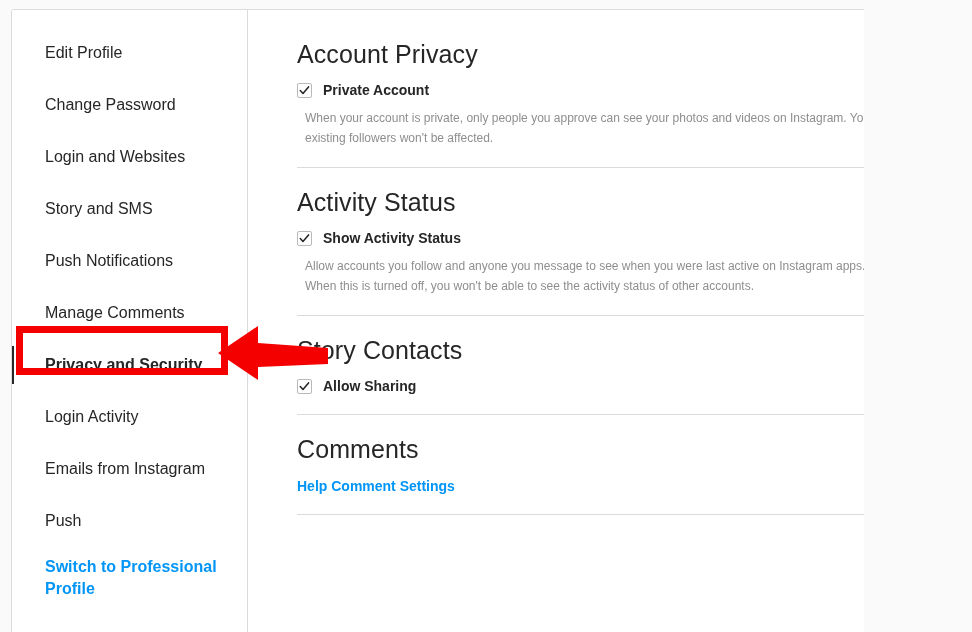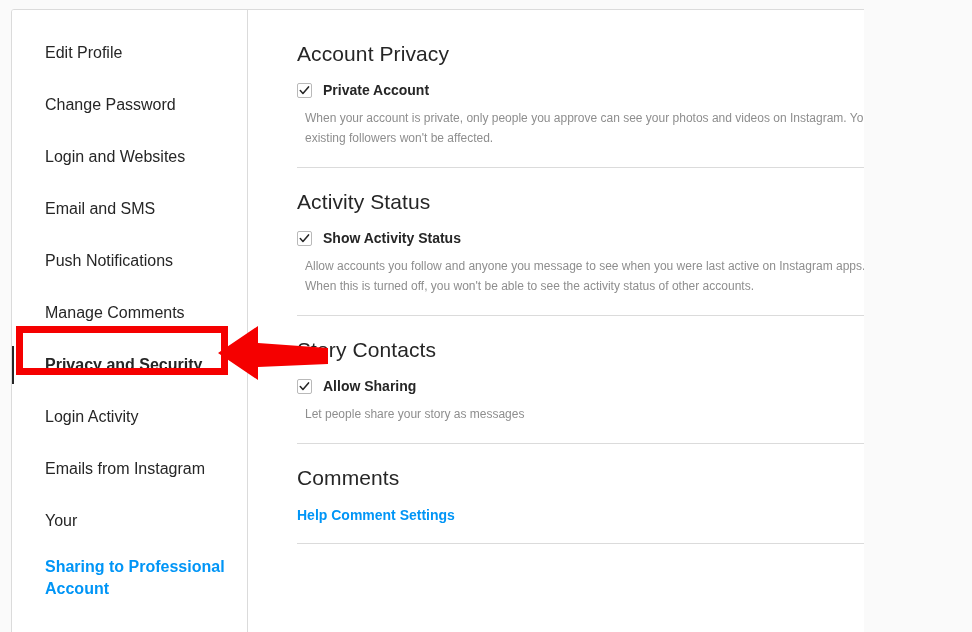--- a/index.html
+++ b/index.html
@@ -90,21 +90,21 @@
 
   
   .content-pane {
     flex: 1 1 auto;
     padding: 30px 35px 0 49px;
     box-sizing: border-box;
     overflow: hidden;
   }
 
   .section-title {
-    font-size: 21px;
+    font-size: 25px;
     font-weight: 300;
     color: #262626;
     letter-spacing: 0.1px;
     margin: 0 0 14px 0;
     line-height: 28px;
   }
 
   .check-row {
     display: flex;
     align-items: center;
@@ -197,28 +197,28 @@
 <body>
 
 <div class="screen">
 
   <div class="settings-card">
 
     <nav class="side-nav">
       <a class="nav-item">Edit Profile</a>
       <a class="nav-item">Change Password</a>
       <a class="nav-item">Login and Websites</a>
-      <a class="nav-item">Email and SMS</a>
+      <a class="nav-item">Story and SMS</a>
       <a class="nav-item">Push Notifications</a>
       <a class="nav-item">Manage Comments</a>
       <a class="nav-item active">Privacy and Security</a>
       <a class="nav-item">Login Activity</a>
       <a class="nav-item">Emails from Instagram</a>
-      <a class="nav-item">Your</a>
-      <a class="nav-item professional">Sharing to Professional Account</a>
+      <a class="nav-item">Push</a>
+      <a class="nav-item professional">Switch to Professional Profile</a>
     </nav>
 
     <main class="content-pane">
 
       <section class="section">
         <h2 class="section-title">Account Privacy</h2>
         <div class="check-row">
           <span class="checkbox">
             <svg viewBox="0 0 12 12">
               <path d="M1.4 6.1 L4.3 9.2 L10.4 2.1" fill="none" stroke="#262626" stroke-width="1.7" stroke-linecap="round" stroke-linejoin="round"></path>
@@ -249,21 +249,20 @@
       <section class="section">
         <h2 class="section-title">Story Contacts</h2>
         <div class="check-row">
           <span class="checkbox">
             <svg viewBox="0 0 12 12">
               <path d="M1.4 6.1 L4.3 9.2 L10.4 2.1" fill="none" stroke="#262626" stroke-width="1.7" stroke-linecap="round" stroke-linejoin="round"></path>
             </svg>
           </span>
           <span class="check-label">Allow Sharing</span>
         </div>
-        <p class="help-text">Let people share your story as messages</p>
       </section>
 
       <hr class="divider">
 
       <section class="section">
         <h2 class="section-title">Comments</h2>
         <a class="link">Help Comment Settings</a>
       </section>
 
       <hr class="divider">

